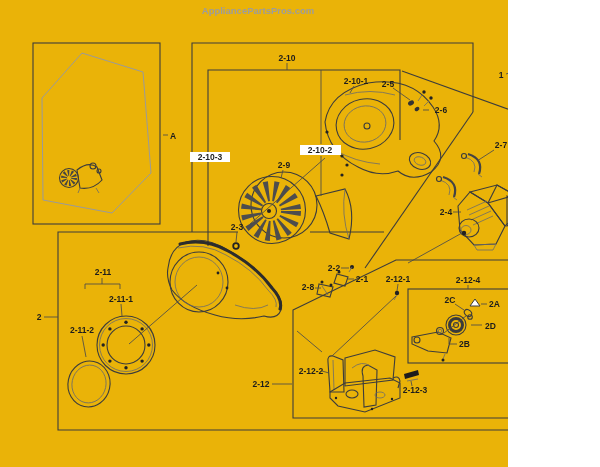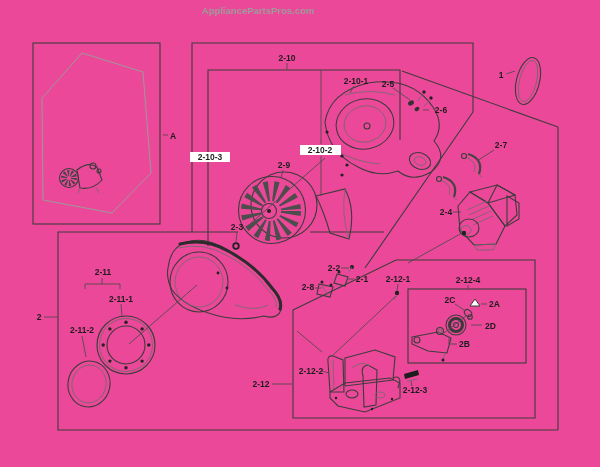--- a/index.html
+++ b/index.html
@@ -1,16 +1,16 @@
 <!DOCTYPE html>
 <html><head>
 <meta charset="utf-8">
 <style>
   html,body{margin:0;padding:0;background:#fff;}
-  .stage{position:relative;width:600px;height:467px;background:#ec4899;overflow:hidden;
+  .stage{position:relative;width:508px;height:467px;background:#eab308;overflow:hidden;
          font-family:"Liberation Sans",sans-serif;}
   svg{position:absolute;left:0;top:0;}
   .ln{stroke:#3c3c3c;stroke-width:1.1;fill:none;}
   .thin{stroke:#6b6b6b;stroke-width:.8;fill:none;}
   .lead{stroke:#4a4a4a;stroke-width:.85;fill:none;}
   .lt{stroke:#9a9a9a;stroke-width:1;fill:none;}
   .belt{stroke:#2c2c2c;stroke-width:3;fill:none;stroke-linecap:round;}
   .dk{fill:#222;}
   .lbl{font:600 8.5px "Liberation Sans",sans-serif;fill:#1d1d1d;text-anchor:middle;}
   .lbl.start{text-anchor:start;}

